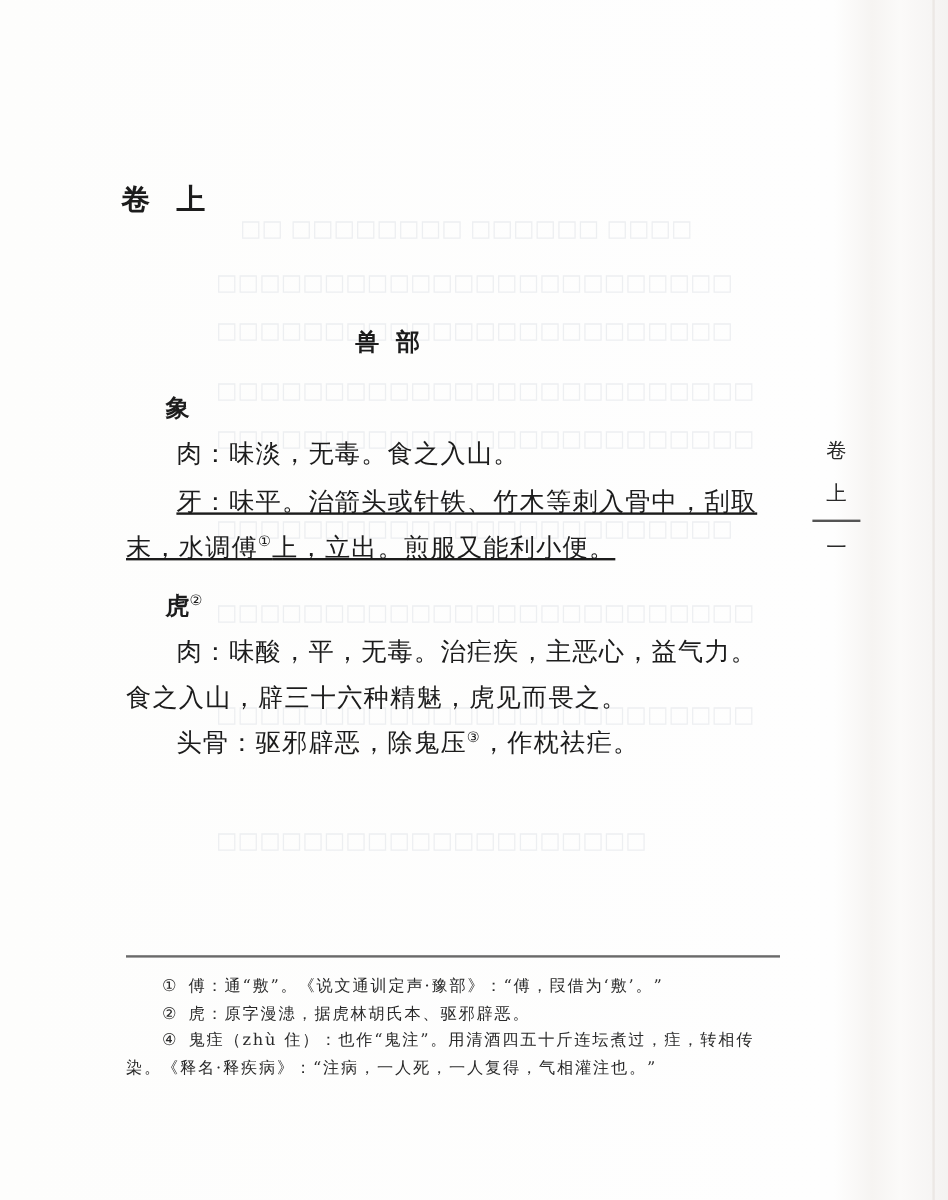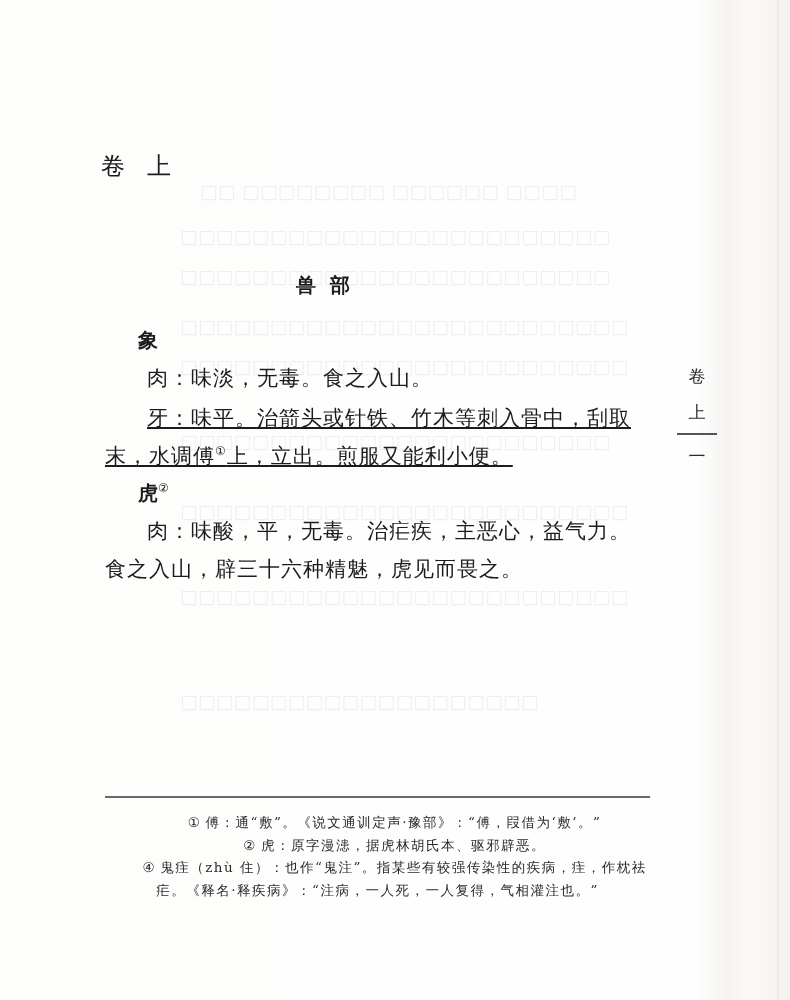--- a/index.html
+++ b/index.html
@@ -24,21 +24,21 @@
     .gutter-line {
       position: absolute;
       left: 777px; top: 0;
       width: 2px; height: 1000px;
       background: #ece8e5;
     }
     .vol-title {
       position: absolute;
       left: 101px; top: 150px;
       font-size: 24px;
-      font-weight: normal;
+      font-weight: bold;
       letter-spacing: 22px;
     }
     .section-title {
       position: absolute;
       left: 0; width: 640px;
       top: 272px;
       text-align: center;
       font-size: 20px;
       font-weight: bold;
       letter-spacing: 14px;
@@ -58,21 +58,21 @@
       height: 37px;
       line-height: 37px;
     }
     .para {
       text-indent: 42px;
       line-height: 38px;
       margin: 0 0 0 0;
       letter-spacing: 1px;
     }
     .para.gap { margin-top: 2px; text-decoration: underline; }
-    .entry-head.gap2 { }
+    .entry-head.gap2 { margin-top: 12px; }
     sup {
       font-size: 12px;
       vertical-align: 8px;
       line-height: 0;
       font-weight: normal;
     }
     .footnote-rule {
       position: absolute;
       left: 105px; top: 796px;
       width: 545px; height: 2px;
@@ -82,21 +82,20 @@
       position: absolute;
       left: 105px; top: 811px;
       width: 545px;
       font-size: 13.5px;
       line-height: 22.5px;
       color: #2a2a2a;
       letter-spacing: 1.5px;
     }
     .fn {
       text-indent: 30px;
-      text-align: center;
     }
     .fn .num {
       display: inline-block;
       width: 22px;
       text-indent: 0;
     }
     .running-head {
       position: absolute;
       left: 662px; top: 358px;
       width: 70px;
@@ -154,33 +153,36 @@
     <p class="para gap">
       <span>牙：味平。治箭头或针铁、竹木等刺入骨中，刮取末，水调傅</span><sup>①</sup><span>上，立出。煎服又能利小便。</span>
     </p>
 
     <div class="entry-head gap2">
       <span>虎</span><sup>②</sup>
     </div>
     <p class="para">
       <span>肉：味酸，平，无毒。治疟疾，主恶心，益气力。食之入山，辟三十六种精魅，虎见而畏之。</span>
     </p>
+    <p class="para">
+      <span>头骨：驱邪辟恶，除鬼压</span><sup>③</sup><span>，作枕祛疟。</span>
+    </p>
   </div>
 
   <div class="footnote-rule"></div>
 
   <div class="footnotes">
     <div class="fn">
       <span class="num">①</span><span>傅：通“敷”。《说文通训定声·豫部》：“傅，叚借为‘敷’。”</span>
     </div>
     <div class="fn">
       <span class="num">②</span><span>虎：原字漫漶，据虎林胡氏本、驱邪辟恶。</span>
     </div>
     <div class="fn">
-      <span class="num">④</span><span>鬼疰（zhù 住）：也作“鬼注”。指某些有较强传染性的疾病，疰，作枕祛疟。《释名·释疾病》：“注病，一人死，一人复得，气相灌注也。”</span>
+      <span class="num">④</span><span>鬼疰（zhù 住）：也作“鬼注”。用清酒四五十斤连坛煮过，疰，转相传染。《释名·释疾病》：“注病，一人死，一人复得，气相灌注也。”</span>
     </div>
   </div>
 
   <div class="running-head">
     <span class="ch">卷</span>
     <span class="ch">上</span>
     <span class="rule"></span>
     <span class="page-num">一</span>
   </div>
 </div>

